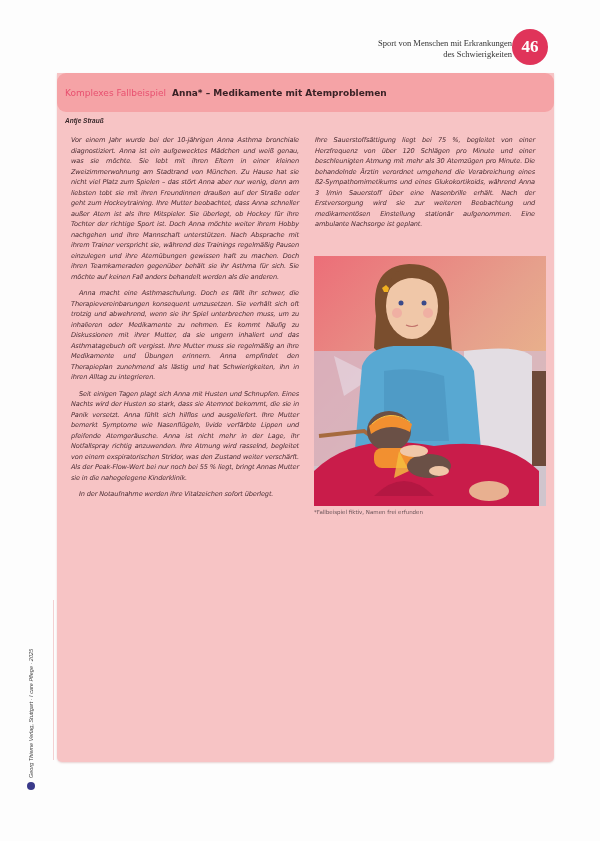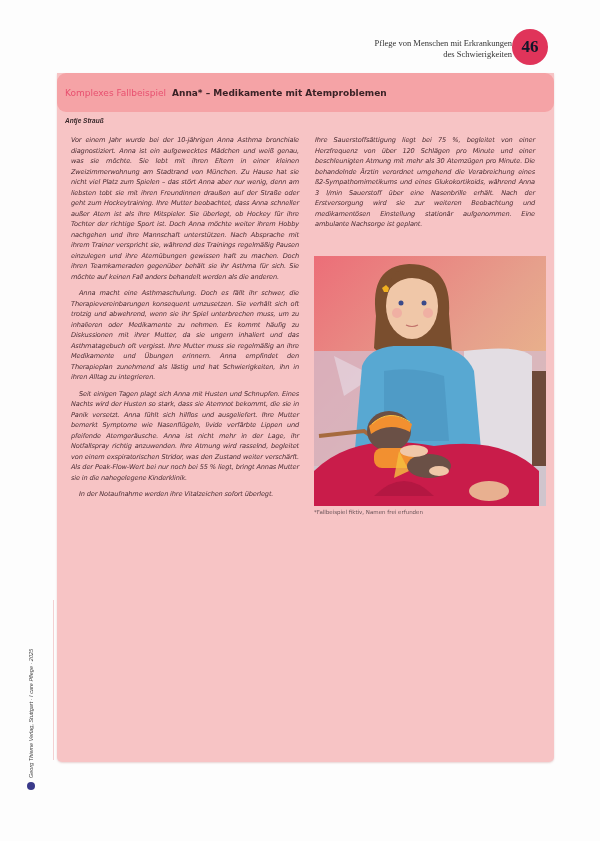--- a/index.html
+++ b/index.html
@@ -1,39 +1,39 @@
 <!DOCTYPE html>
 <html><head>
 <meta charset="utf-8">
 <style>
   html, body { margin:0; padding:0; }
   body { width:600px; height:841px; background:#fdfdfd; position:relative; overflow:hidden; font-family:"Liberation Sans", sans-serif; }
   .running-head { position:absolute; right:88px; top:38px; text-align:right; font-family:"Liberation Serif", serif; font-size:8.5px; line-height:11px; color:#333; }
-  .page-num { position:absolute; left:512px; top:29px; width:36px; height:36px; border-radius:50%; background:#e0345a; color:#0f172a; font-family:"Liberation Serif", serif; font-weight:bold; font-size:17px; display:flex; align-items:center; justify-content:center; }
+  .page-num { position:absolute; left:512px; top:29px; width:36px; height:36px; border-radius:50%; background:#e0345a; color:#ffffff; font-family:"Liberation Serif", serif; font-weight:bold; font-size:17px; display:flex; align-items:center; justify-content:center; }
   .box { position:absolute; left:57px; top:73px; width:497px; height:689px; background:#f7c4c5; border-radius:0 0 5px 5px; box-shadow:0 1px 2px rgba(200,150,150,0.4); }
   .box-header { height:39px; background:#f5a3a6; display:flex; align-items:center; padding-left:8px; font-size:9.5px; font-weight:bold;border-radius:9px; }
   .box-kind { color:#e8506f; margin-right:6px; font-weight:normal; font-family:"DejaVu Sans", sans-serif; font-size:9px; }
   .box-title { color:#3a2226; font-family:"DejaVu Sans", sans-serif; font-size:9px; }
   .author { position:absolute; left:8px; top:44px; font-size:6.5px; font-style:italic; color:#3a2a2c; font-weight:bold; }
   .col { position:absolute; font-style:italic; font-size:6.6px; line-height:10.5px; color:#4a2c32; text-align:justify; font-family:"DejaVu Sans", sans-serif; letter-spacing:-0.15px; }
   .col p { margin:6px; text-indent:0; }
   .col p + p { text-indent:8px; }
   .col-left { left:8px; top:56px; width:240px; }
   .col-right { left:252px; top:56px; width:232px; }
   .illustration { position:absolute; left:257px; top:183px; width:232px; height:250px; }
   .caption { position:absolute; left:257px; top:436px; font-size:5.5px; color:#6a5458; font-family:"DejaVu Sans", sans-serif; }
   .side-note { position:absolute; left:27px; top:790px; transform-origin:left top; transform:rotate(-90deg); font-size:5.5px; font-style:italic; color:#444; white-space:nowrap; display:flex; align-items:center; gap:4px; }
   .logo { width:8px; height:8px; border-radius:50%; background:#3a3a8a; display:inline-block; transform:rotate(90deg); }
   .side-line { position:absolute; left:53px; top:600px; width:1px; height:160px; background:#f3d0d2; }
 </style>
 </head>
 <body>
 
 <div class="running-head">
-  <div>Pflege von Menschen mit Erkrankungen</div>
+  <div>Sport von Menschen mit Erkrankungen</div>
   <div>des Schwierigkeiten</div>
 </div>
 <div class="page-num">46</div>
 
 <div class="side-line"></div>
 <div class="side-note">
   <span class="logo"></span>
   <span>Georg Thieme Verlag, Stuttgart · I care Pflege · 2025</span>
 </div>
 

